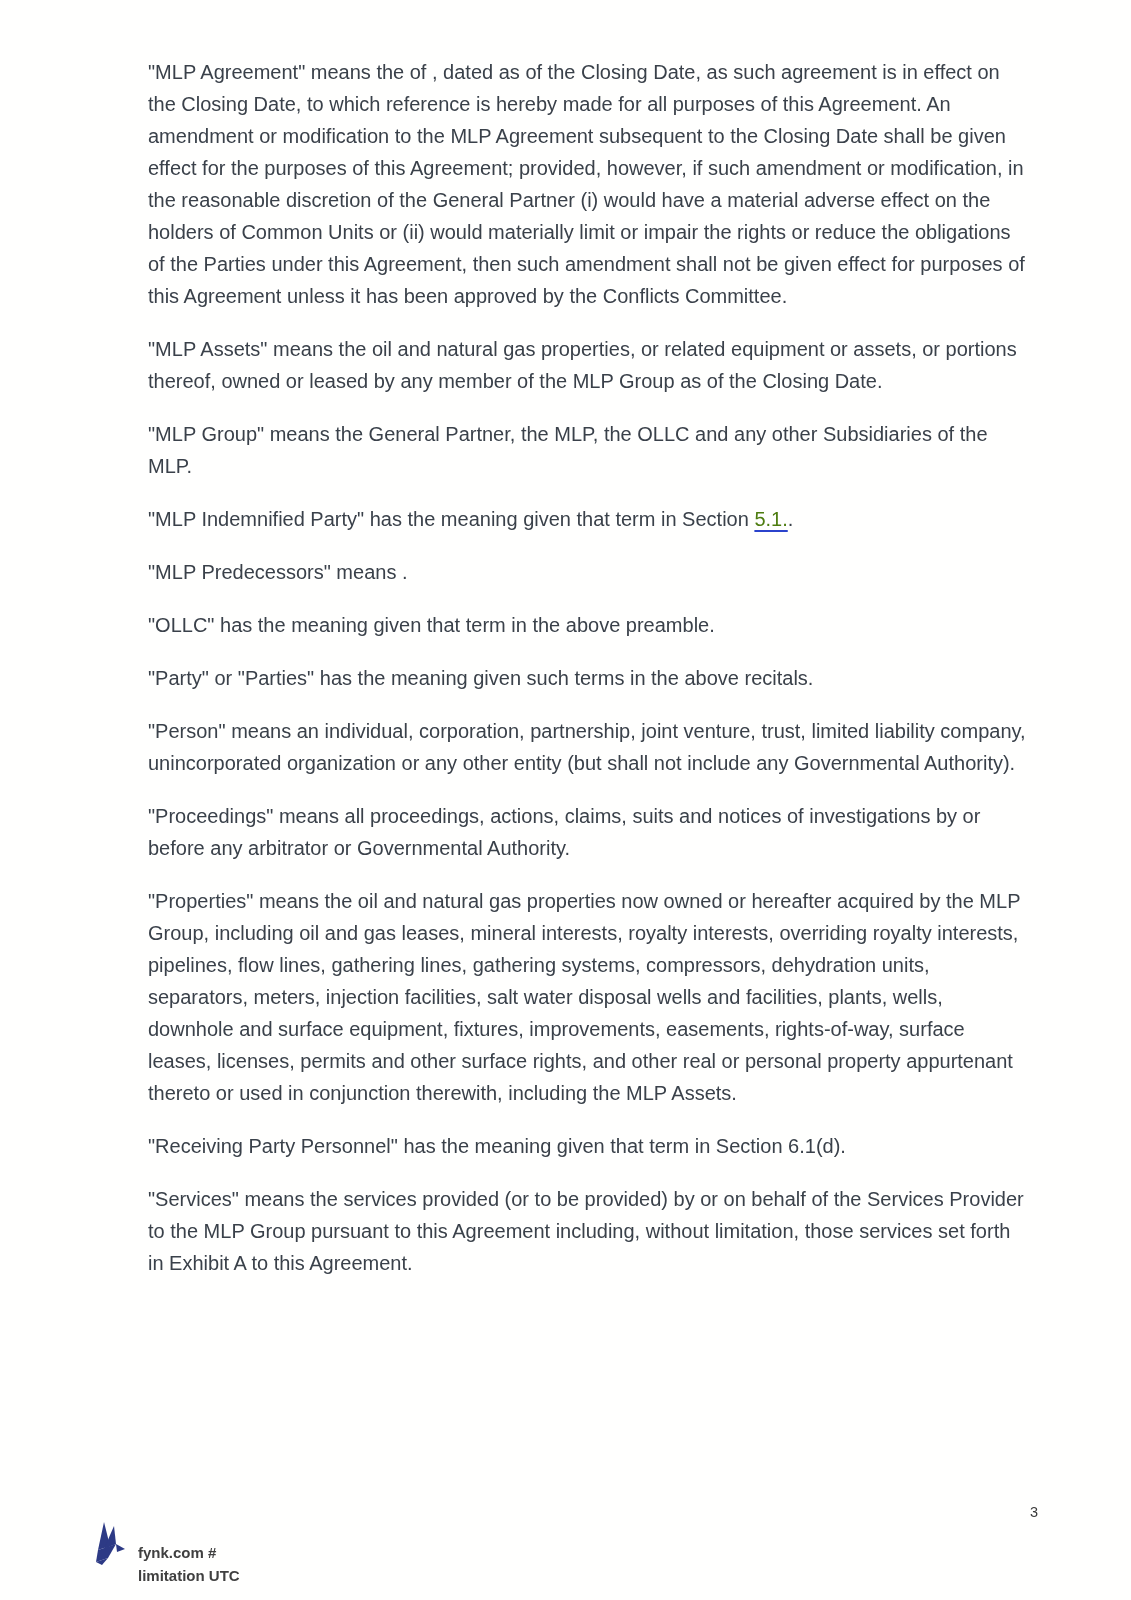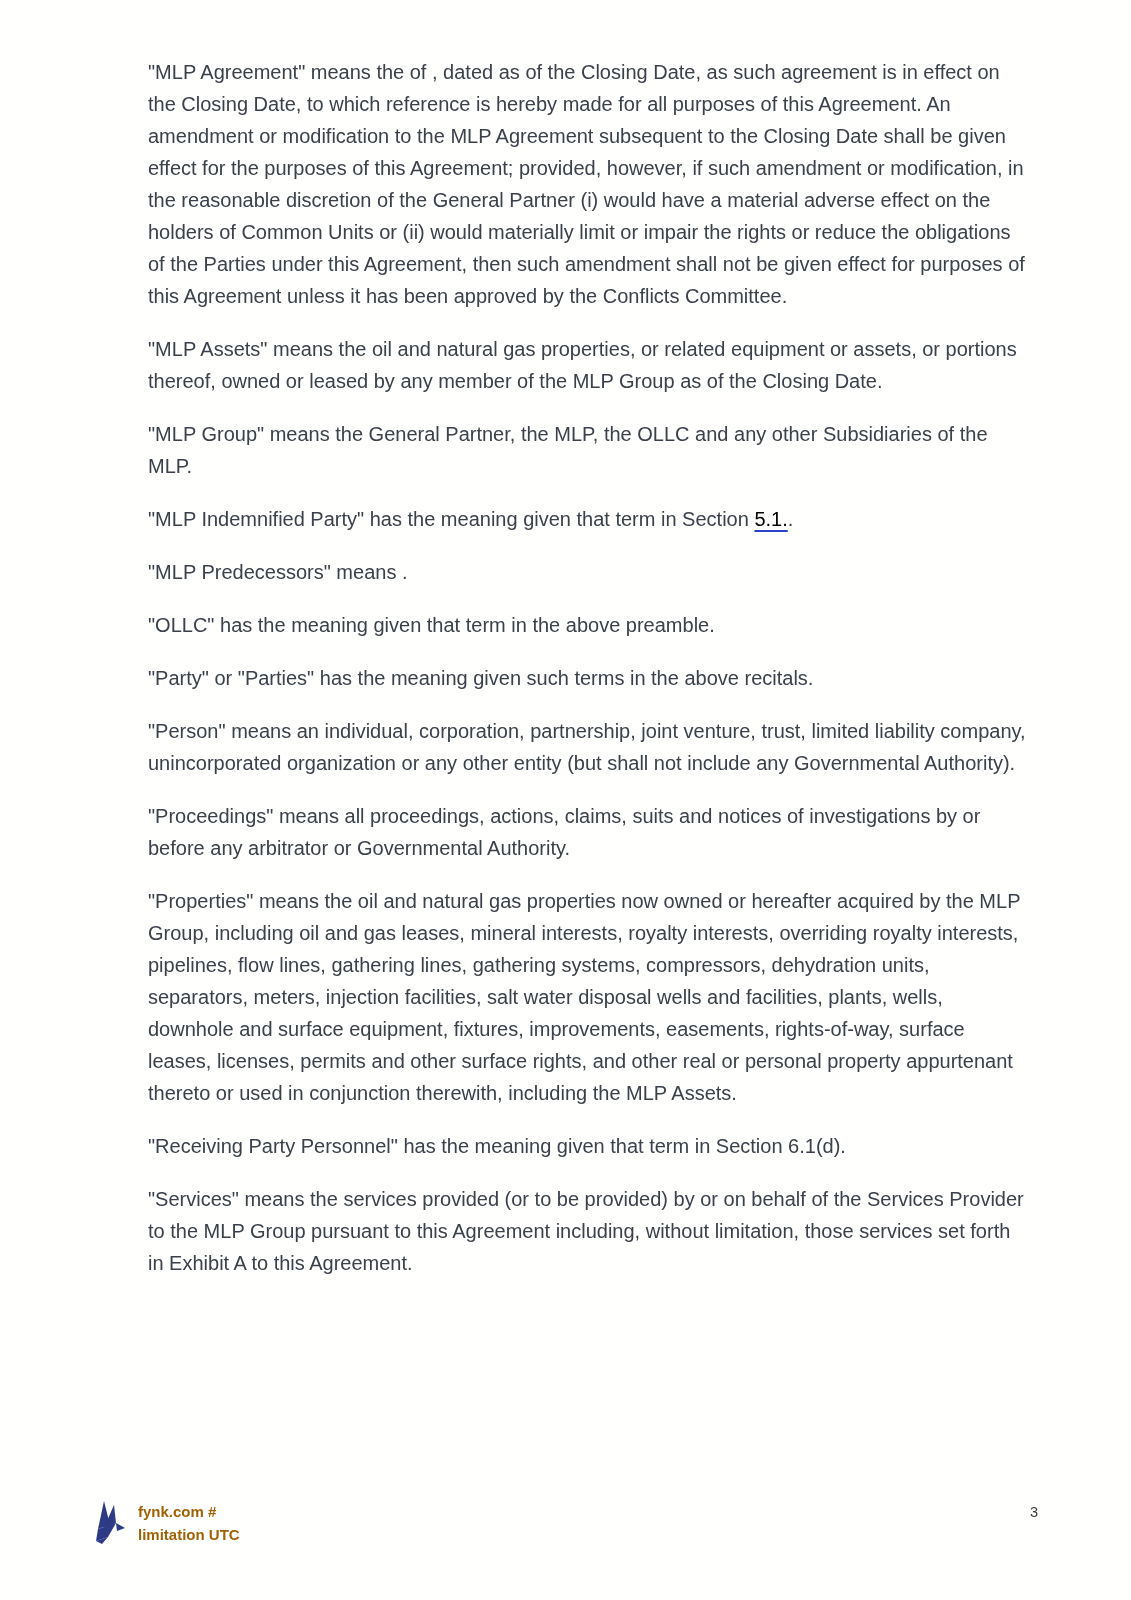--- a/index.html
+++ b/index.html
@@ -27,45 +27,46 @@
     font-size: 20px;
     line-height: 32px;
     color: #3a414a;
     text-align: left;
   }
   .para {
     margin: 0 0 21px 0;
     padding: 0;
   }
   .link {
-    color: #000000;
+    color: #4d7c0f;
     text-decoration: underline;
     text-decoration-color: #2b43cc;
     text-decoration-thickness: 2px;
     text-underline-offset: 4px;
     cursor: pointer;
   }
   .footer-brand {
     position: absolute;
     left: 92px;
     top: 1500px;
     display: flex;
     align-items: center;
     gap: 10px;
   }
   .logo {
     display: inline-block;
     width: 36px;
     height: 44px;
   }
   .brand-text {
-    color: #a16207;
+    color: #404040;
     font-weight: 700;
     font-size: 15px;
     line-height: 23px;
+    margin-top: 41px;
   }
   .page-number {
     position: absolute;
     left: 1022px;
     top: 1504px;
     width: 24px;
     text-align: center;
     font-size: 14.5px;
     color: #3a3a3a;
   }

